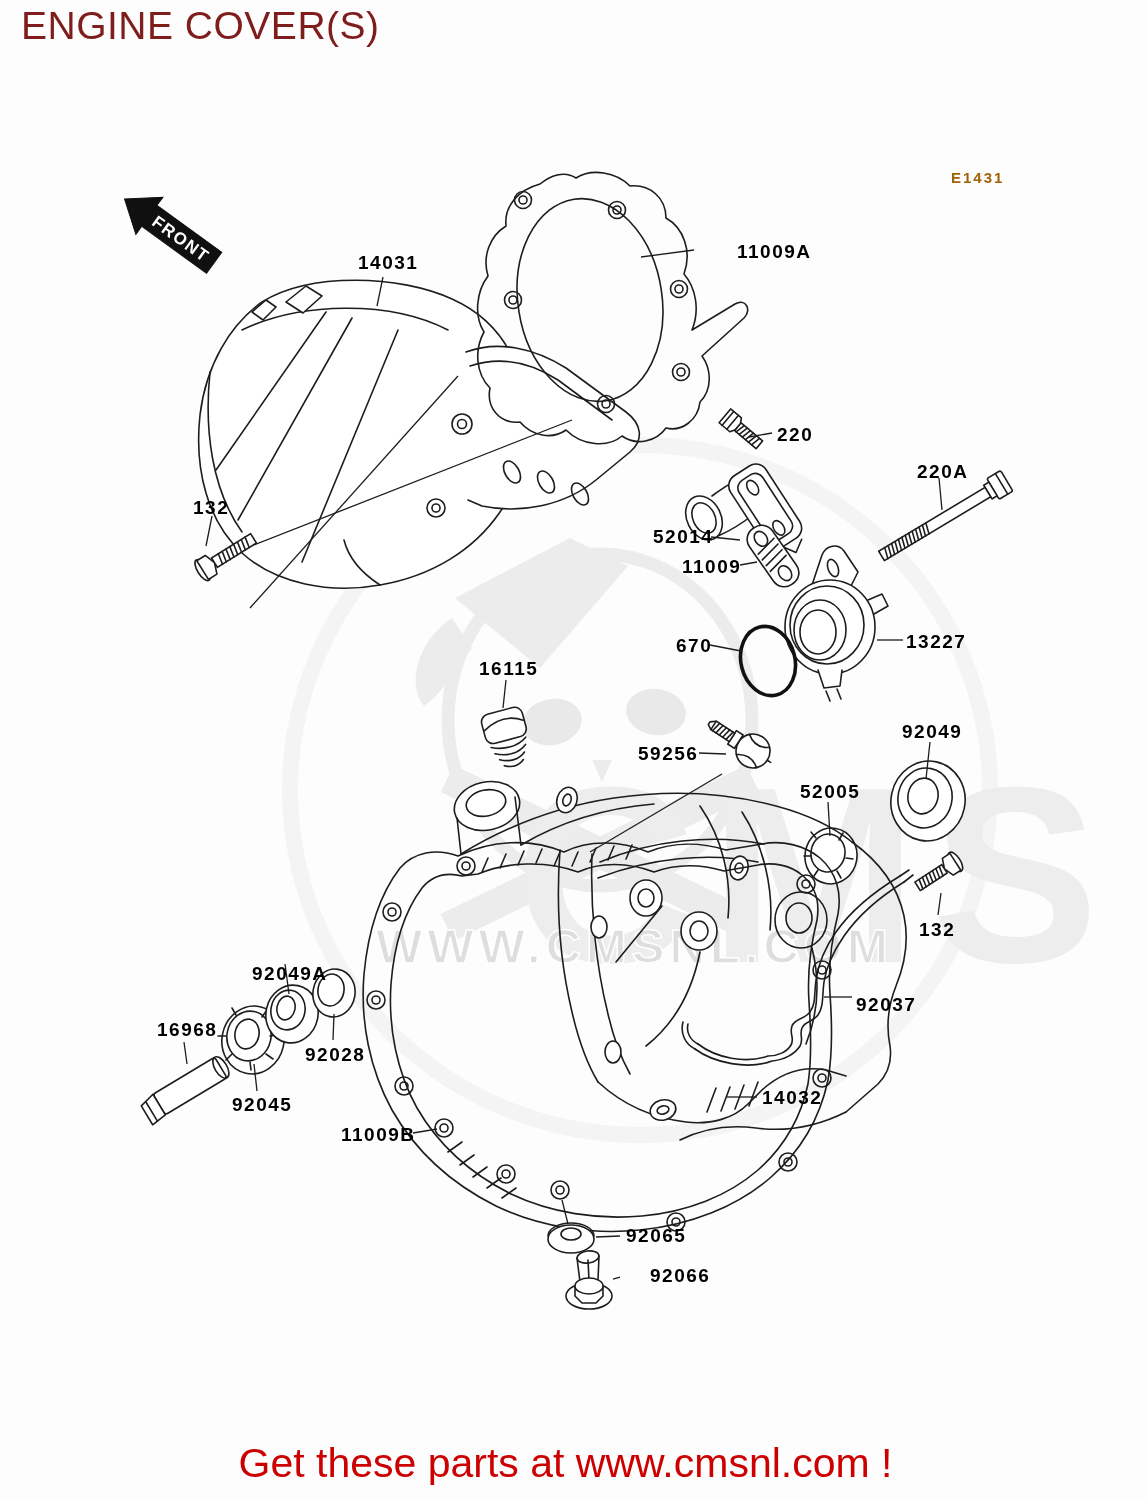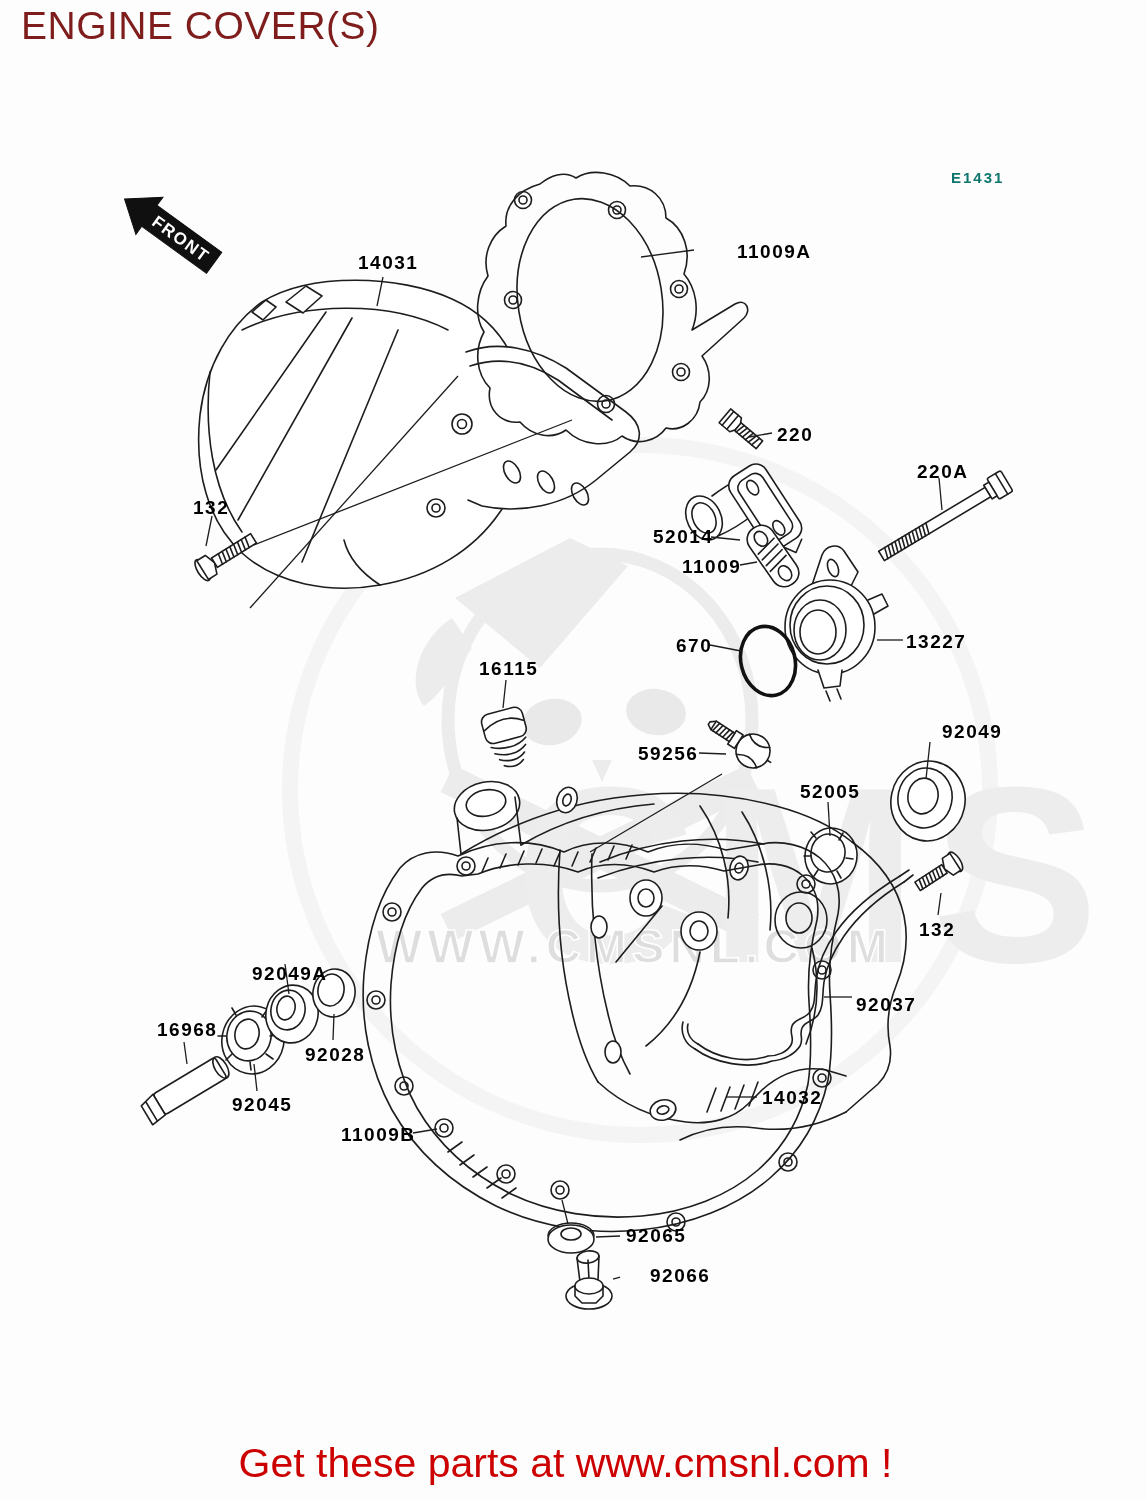--- a/index.html
+++ b/index.html
@@ -6,21 +6,21 @@
   body{
     width:1147px;height:1500px;position:relative;overflow:hidden;
     background:#fdfdfd;font-family:"Liberation Sans",sans-serif;
   }
   #page-title{
     position:absolute;left:21px;top:4px;font-size:39px;color:#7f1d1d;
     letter-spacing:.5px;white-space:nowrap;
   }
   #diagram-code{
     position:absolute;left:951px;top:169px;font-size:15px;font-weight:bold;
-    color:#0f766e;letter-spacing:2px;
+    color:#a16207;letter-spacing:2px;
   }
   #art-layer{position:absolute;left:0;top:0;z-index:1;}
   #label-layer{position:absolute;left:0;top:0;width:1147px;height:1316px;z-index:2;}
   .part-label{
     position:absolute;font-weight:bold;font-size:19px;letter-spacing:1.5px;
     color:#000;white-space:nowrap;cursor:pointer;
   }
   #footer-promo{
     position:absolute;left:0;top:1440px;width:1131px;text-align:center;
     font-size:41px;color:#cc0000;white-space:nowrap;z-index:3;
@@ -341,21 +341,21 @@
     <div class="part-label" style="left: 358px; top: 252px;">14031</div>
     <div class="part-label" style="left: 737px; top: 241px;">11009A</div>
     <div class="part-label" style="left: 777px; top: 424px;">220</div>
     <div class="part-label" style="left: 917px; top: 461px;">220A</div>
     <div class="part-label" style="left: 653px; top: 526px;">52014</div>
     <div class="part-label" style="left: 682px; top: 556px;">11009</div>
     <div class="part-label" style="left: 676px; top: 635px;">670</div>
     <div class="part-label" style="left: 906px; top: 631px;">13227</div>
     <div class="part-label" style="left: 479px; top: 658px;">16115</div>
     <div class="part-label" style="left: 638px; top: 743px;">59256</div>
-    <div class="part-label" style="left: 902px; top: 721px; margin-left: 40px;">92049</div>
+    <div class="part-label" style="left: 902px; top: 721px;">92049</div>
     <div class="part-label" style="left: 800px; top: 781px;">52005</div>
     <div class="part-label" style="left: 919px; top: 919px;">132</div>
     <div class="part-label" style="left: 193px; top: 497px;">132</div>
     <div class="part-label" style="left: 252px; top: 963px;">92049A</div>
     <div class="part-label" style="left: 157px; top: 1019px;">16968</div>
     <div class="part-label" style="left: 305px; top: 1044px;">92028</div>
     <div class="part-label" style="left: 232px; top: 1094px;">92045</div>
     <div class="part-label" style="left: 341px; top: 1124px;">11009B</div>
     <div class="part-label" style="left: 762px; top: 1087px;">14032</div>
     <div class="part-label" style="left: 856px; top: 985px; margin-top: 9px;">92037</div>

